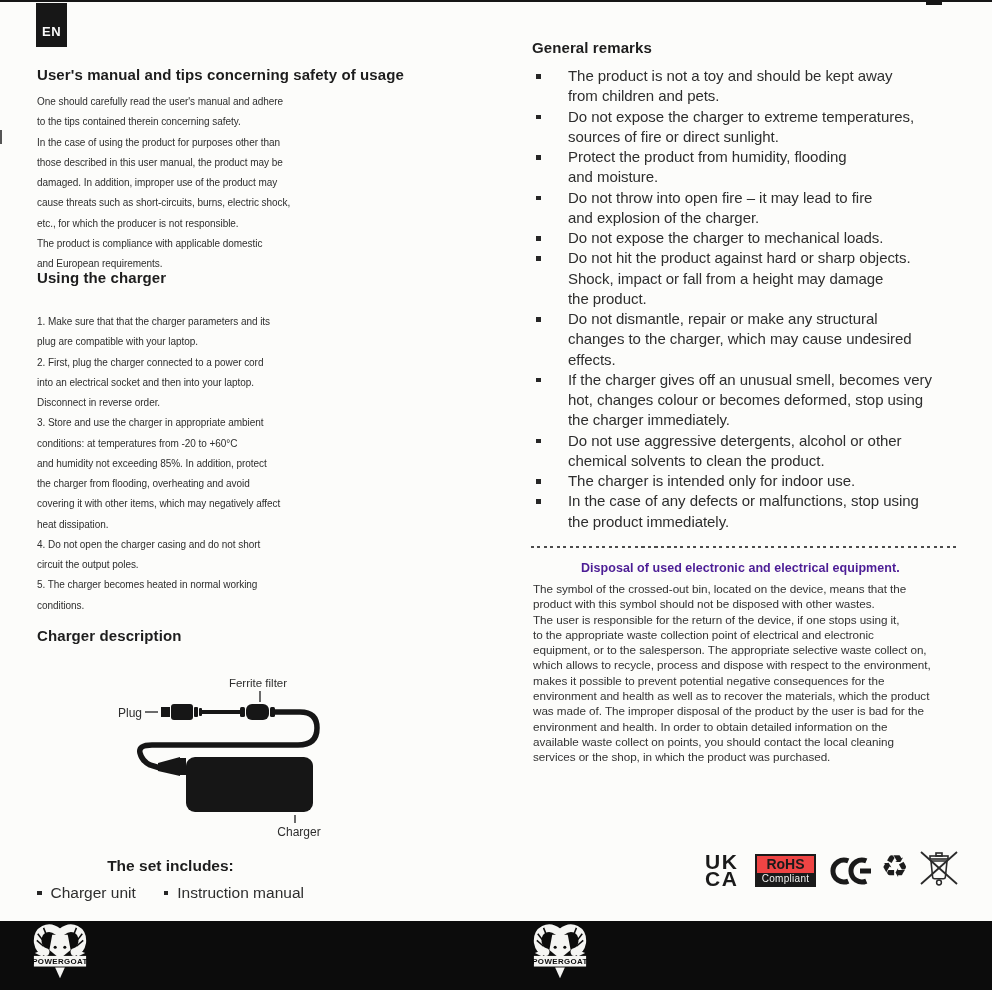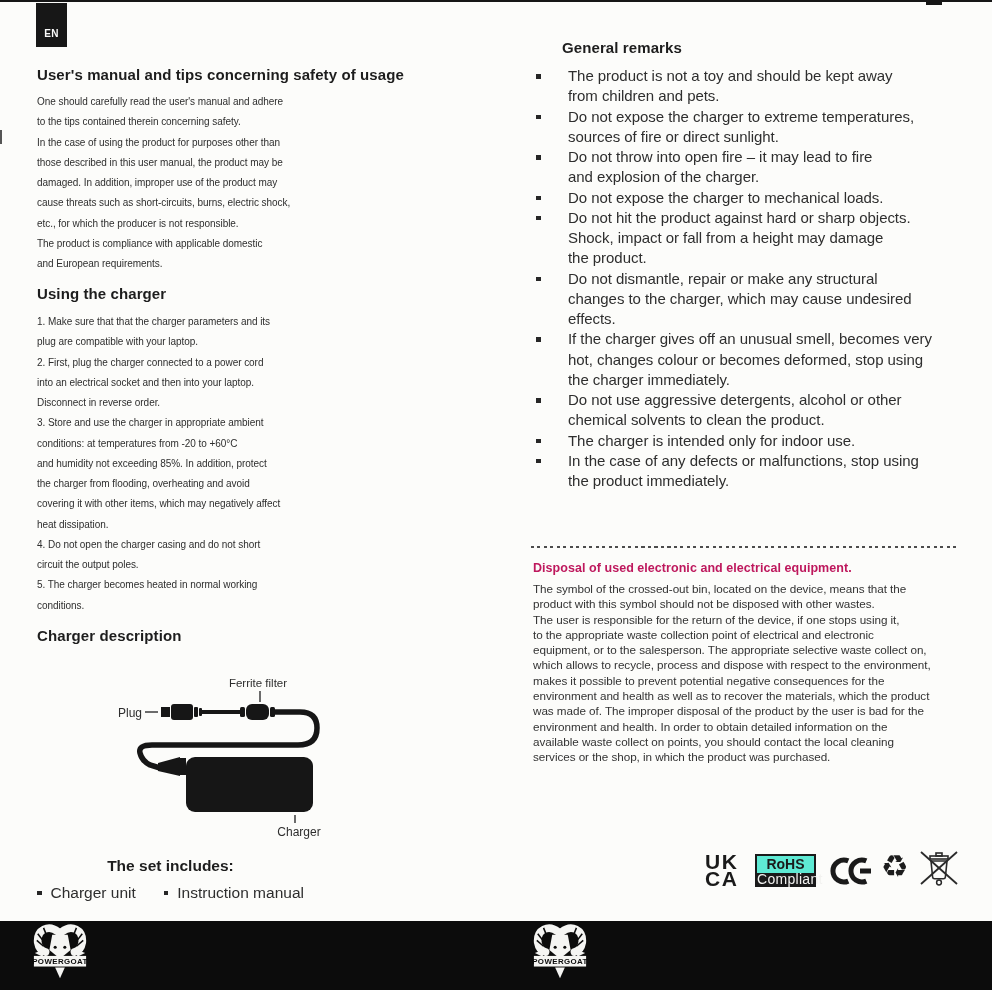--- a/index.html
+++ b/index.html
@@ -3,42 +3,42 @@
 <meta charset="utf-8">
 <style>
   html,body{margin:0;padding:0;}
   .page{position:relative;width:992px;height:990px;background:#fcfcfa;overflow:hidden;
         font-family:"Liberation Sans","DejaVu Sans",sans-serif;color:#2e2e2e;}
   .abs{position:absolute;}
   .topline{left:0;top:0;width:992px;height:2px;background:#161616;}
   .corner-mark{left:926px;top:0;width:16px;height:5px;background:#161616;}
   .edge-mark{left:0;top:130px;width:2px;height:14px;background:#555;}
   .en-badge{left:36px;top:3px;width:31px;height:44px;background:#171717;color:#fafafa;
-            font-weight:700;font-size:10px;letter-spacing:.4px;display:flex;
+            font-weight:700;font-size:13px;letter-spacing:.4px;display:flex;
             align-items:flex-end;justify-content:center;padding-bottom:8px;box-sizing:border-box;}
   .h{font-weight:700;color:#1d1d1d;font-size:15px;letter-spacing:.1px;}
   .prose{font-size:10px;line-height:20.25px;white-space:pre-line;letter-spacing:-.05px;}
   .bullets{list-style:none;margin:0;padding:0;font-size:15px;line-height:20.25px;width:440px;}
   .bullets li{display:flex;}
   .bullet-sq{flex:0 0 16px;}
   .bullet-sq::before{content:"";display:block;width:4.5px;height:4.5px;background:#262626;margin-top:8px;}
   .btxt{white-space:pre-line;letter-spacing:-.05px;margin-left:16px;}
   .divider{height:2px;background-image:repeating-linear-gradient(90deg,#4c4c4c 0 3px,transparent 3px 6.5px);}
-  .fine-h{font-size:12.5px;font-weight:700;color:#be185d;letter-spacing:.05px;}
+  .fine-h{font-size:12.5px;font-weight:700;color:#4c1d95;letter-spacing:.05px;margin-left:48px;}
   .fine{font-size:11.7px;line-height:15.3px;white-space:pre-line;color:#333;width:440px;letter-spacing:-.05px;}
   .set-line{display:flex;align-items:center;gap:9px;font-size:15.5px;flex-direction:column;}
   .set-label{font-weight:700;color:#1d1d1d;}
   .set-items{display:flex;align-items:center;gap:28px;}
   .set-item{display:flex;align-items:center;gap:9px;}
   .set-sq{width:4.5px;height:4.5px;background:#262626;}
   .ukca{font-size:21px;font-weight:700;line-height:16.5px;letter-spacing:1.5px;color:#1a1a1a;}
-  .rohs{width:61px;height:33px;border:2.5px solid #1a1a1a;box-sizing:border-box;background:#5eead4;
+  .rohs{width:61px;height:33px;border:2.5px solid #1a1a1a;box-sizing:border-box;background:#ef4444;
         display:flex;flex-direction:column;}
   .rohs-top{flex:1;font-size:14px;font-weight:700;color:#1a1a1a;text-align:center;line-height:16px;}
-  .rohs-bot{height:12px;background:#1a1a1a;color:#f2f2f0;font-size:14px;line-height:12px;
+  .rohs-bot{height:12px;background:#1a1a1a;color:#f2f2f0;font-size:10px;line-height:12px;
             text-align:center;letter-spacing:.3px;}
   .recycle{font-size:31px;line-height:1;color:#1d1d1d;font-family:"DejaVu Sans",sans-serif;}
   .footer-bar{left:0;top:921px;width:992px;height:69px;background:#0c0c0c;}
   .diag-text{font-size:12px;fill:#2e2e2e;}
 </style>
 </head>
 <body>
 
 <div class="page">
 
@@ -53,21 +53,21 @@
   <div class="abs prose" style="left:37px;top:92px;width:445px;">One should carefully read the user's manual and adhere
 to the tips contained therein concerning safety.
 In the case of using the product for purposes other than
 those described in this user manual, the product may be
 damaged. In addition, improper use of the product may
 cause threats such as short-circuits, burns, electric shock,
 etc., for which the producer is not responsible.
 The product is compliance with applicable domestic
 and European requirements.</div>
 
-  <div class="abs h" style="left:37px;top:285px;">Using the charger</div>
+  <div class="abs h" style="left:37px;top:269px;">Using the charger</div>
 
   <div class="abs prose" style="left:37px;top:312px;width:445px;">1. Make sure that that the charger parameters and its
 plug are compatible with your laptop.
 2. First, plug the charger connected to a power cord
 into an electrical socket and then into your laptop.
 Disconnect in reverse order.
 3. Store and use the charger in appropriate ambient
 conditions: at temperatures from -20 to +60°C
 and humidity not exceeding 85%. In addition, protect
 the charger from flooding, overheating and avoid
@@ -109,32 +109,37 @@
         <span class="set-sq"></span>
         <span>Charger unit</span>
       </span>
         <span class="set-item">
         <span class="set-sq"></span>
         <span>Instruction manual</span>
       </span>
       </span>
   </div>
 
-  <div class="abs h" style="left:532px;top:39px;margin-left:30px;">General remarks</div>
+  <div class="abs h" style="left:532px;top:39px;">General remarks</div>
 
   <ul class="abs bullets" style="left:536px;top:66px;">
       <li>
       <span class="bullet-sq"></span>
       <span class="btxt">The product is not a toy and should be kept away
 from children and pets.</span>
     </li>
       <li>
       <span class="bullet-sq"></span>
       <span class="btxt">Do not expose the charger to extreme temperatures,
 sources of fire or direct sunlight.</span>
+    </li>
+      <li>
+      <span class="bullet-sq"></span>
+      <span class="btxt">Protect the product from humidity, flooding
+and moisture.</span>
     </li>
       <li>
       <span class="bullet-sq"></span>
       <span class="btxt">Do not throw into open fire – it may lead to fire
 and explosion of the charger.</span>
     </li>
       <li>
       <span class="bullet-sq"></span>
       <span class="btxt">Do not expose the charger to mechanical loads.</span>
     </li>

